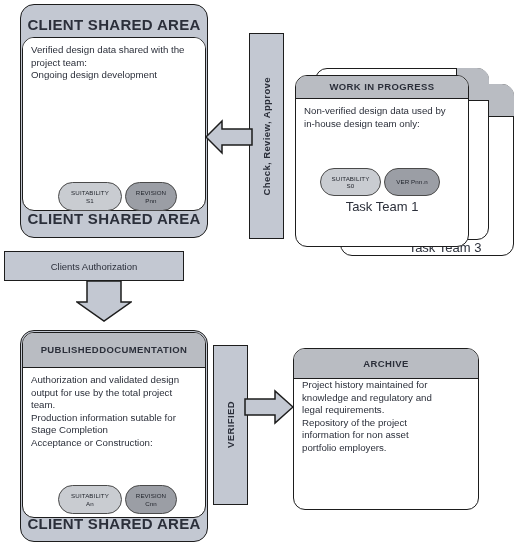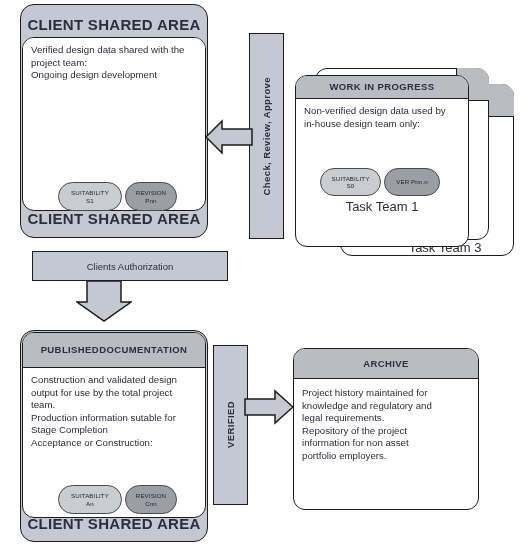--- a/index.html
+++ b/index.html
@@ -188,40 +188,40 @@
     <div class="pill pill-light" style="width:55px;height:20px;">
       <b>SUITABILITY</b>
       <b>S0</b>
     </div>
     <div class="pill pill-dark" style="width:50px;height:20px;">
       <b>VER Pnn.n</b>
     </div>
   </div>
   <div class="team-label" style="left:295px; top:199px; width:174px;">Task Team 1</div>
 
-  <div class="abs bar" style="left:32px; top:251px; width:196px; height:30px;">
+  <div class="abs bar" style="left:4px; top:251px; width:180px; height:30px;">
     <span>Clients Authorization</span>
   </div>
   <div class="abs" style="left:76px; top:280px; width:56px; height:42px;">
     <svg width="56" height="42" viewBox="0 0 56 42">
       <polygon class="arrow-shape" points="11,1 11,22 1,22 28,41 55,22 45,22 45,1"></polygon>
     </svg>
   </div>
 
   <div class="abs outer-wrap" style="left:20px; top:330px; width:188px; height:212px;">
     <div class="outer-label" style="bottom:9px;">CLIENT SHARED AREA</div>
   </div>
 
   <div class="abs card" style="left:22px; top:332px; width:184px; height:186px;">
     <div class="card-header" style="height:34px; flex-direction:row;">
       <div>PUBLISHED</div>
       <div>DOCUMENTATION</div>
     </div>
     <div class="card-body">
-      <p>Construction and validated design</p>
+      <p>Authorization and validated design</p>
       <p>output for use by the total project</p>
       <p>team.</p>
       <p>Production information sutable for</p>
       <p>Stage Completion</p>
       <p>Acceptance or Construction:</p>
     </div>
   </div>
   <div class="pill-row" style="left:58px; top:485px;">
     <div class="pill pill-light" style="width:58px;height:21px;">
       <b>SUITABILITY</b>
@@ -237,21 +237,21 @@
     <span>VERIFIED</span>
   </div>
   <div class="abs" style="left:244px; top:386px; width:50px; height:42px;">
     <svg width="50" height="42" viewBox="0 0 50 42">
       <polygon class="arrow-shape" points="1,13 31,13 31,5 49,21 31,37 31,29 1,29"></polygon>
     </svg>
   </div>
 
   <div class="abs card" style="left:293px; top:332px; width:186px; height:162px;margin-top:16px;">
     <div class="card-header" style="height:29px;">ARCHIVE</div>
-    <div class="card-body" style="padding-top:8px;">
+    <div class="card-body" style="padding-top:0;">
       <p>Project history maintained for</p>
       <p>knowledge and regulatory and</p>
       <p>legal requirements.</p>
       <p>Repository of the project</p>
       <p>information for non asset</p>
       <p>portfolio employers.</p>
     </div>
   </div>
 
 </div>

